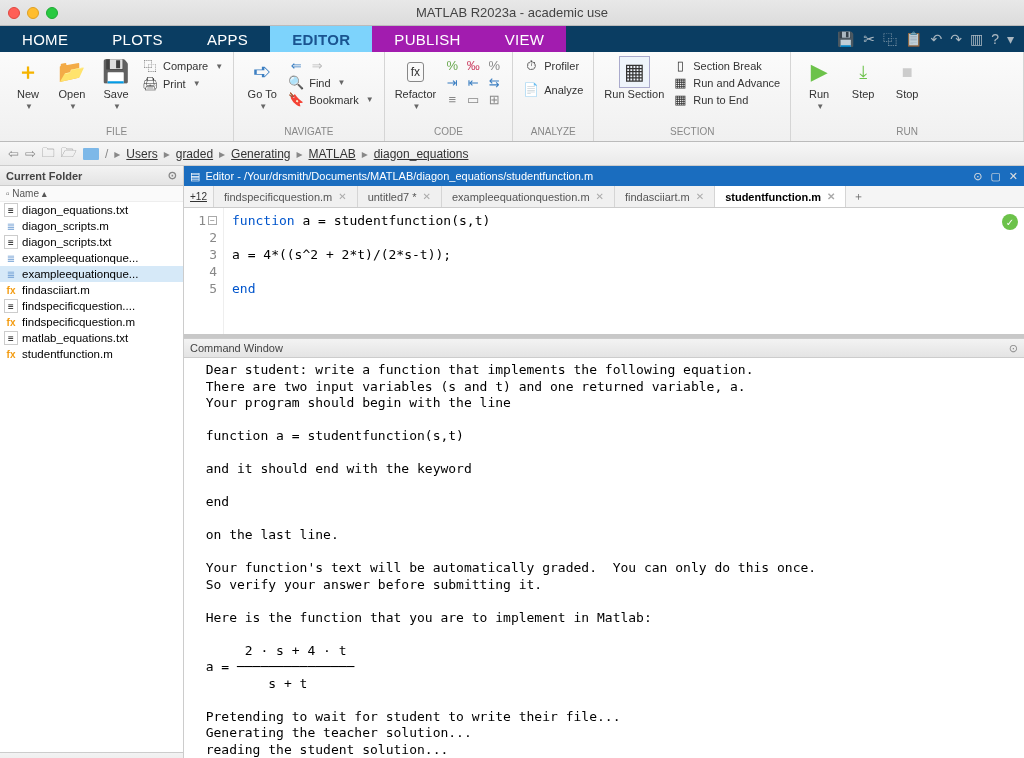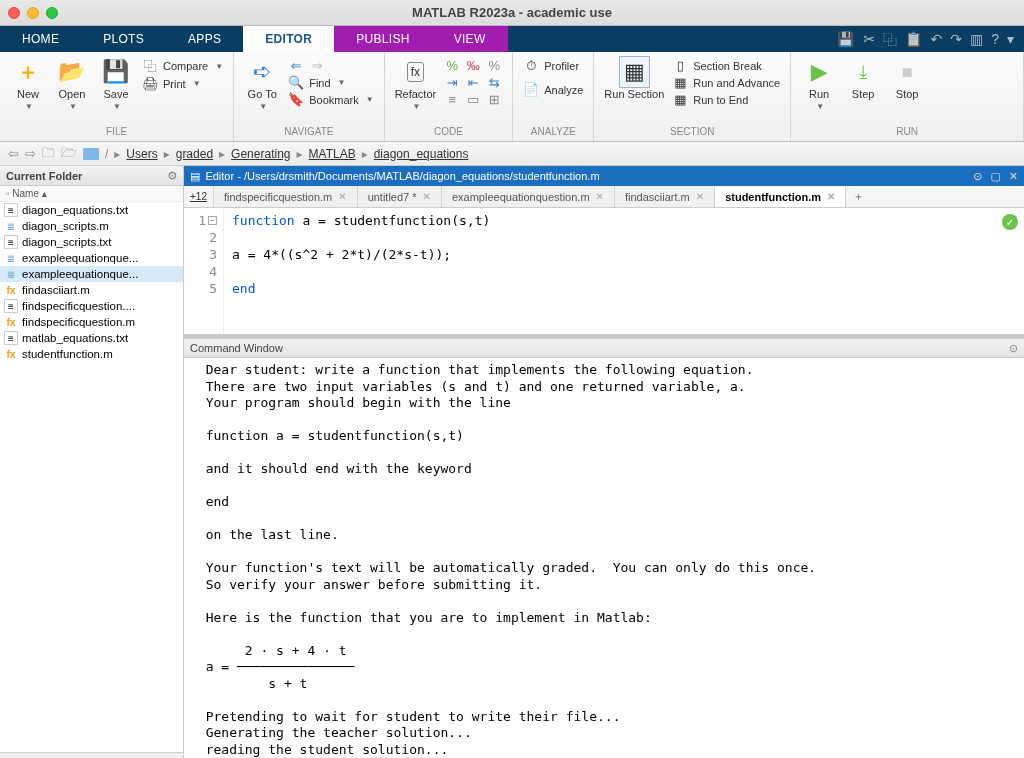--- a/index.html
+++ b/index.html
@@ -3,25 +3,25 @@
 <meta charset="utf-8">
 <style>
 * { margin:0; padding:0; box-sizing:border-box; }
 body { font-family: -apple-system, "Helvetica Neue", Arial, sans-serif; font-size:12px; background:#f0f0f0; width:1024px; height:758px; overflow:hidden; }
 .titlebar { height:26px; background:linear-gradient(#e8e8e8,#dcdcdc); border-bottom:1px solid #bbb; display:flex; align-items:center; padding:0 8px; position:relative; }
 .traffic { display:flex; gap:7px; }
 .traffic span { width:12px; height:12px; border-radius:50%; display:inline-block; }
 .tred{background:#ff5f57;border:1px solid #e04740}
 .tyel{background:#ffbd2e;border:1px solid #dfa023}
 .tgrn{background:#28c940;border:1px solid #1eaa34}
-.title { position:absolute; left:50%; transform:translateX(-50%); font-weight:bold; color:#444; font-size:13px;}
+.title { position:absolute; left:50%; transform:translateX(-50%); font-weight:normal; color:#444; font-size:13px;}
 .tabrow { height:26px; background:#0a3d62; display:flex; align-items:stretch; }
-.maintab { color:#fff; padding:0 22px; display:flex; align-items:center; font-size:12px; letter-spacing:0.3px; cursor:pointer; }
+.maintab { color:#fff; padding:0 22px; display:flex; align-items:center; font-size:15px; letter-spacing:0.3px; cursor:pointer; }
 .maintab.home { background:#0a3d62; }
-.maintab.active { background:#ffffff; color:#1a5490; font-weight:bold; }
+.maintab.active { background:#7dd3fc; color:#1a5490; font-weight:bold; }
 .maintab.sub { background:#a21caf; }
 .tabspacer { flex:1; background:#0a3d62; }
 .quickicons { display:flex; align-items:center; gap:8px; padding:0 10px; color:#e0e0e0; font-size:14px; }
 .qi { opacity:0.75; cursor:pointer; }
 .toolstrip { height:90px; background:linear-gradient(#fbfbfb,#f0f0f0); border-bottom:1px solid #bbb; display:flex; }
 .tgroup { border-right:1px solid #d5d5d5; padding:4px 10px 2px; display:flex; flex-direction:column; justify-content:space-between; }
 .tgroup-body { display:flex; align-items:flex-start; gap:8px; flex:1; padding-top:2px;}
 .tgroup-label { text-align:center; font-size:10px; color:#888; padding:2px 0; }
 .bigbtn { display:flex; flex-direction:column; align-items:center; gap:2px; cursor:pointer; min-width:36px; font-size:11px; color:#333; }
 .bigbtn .ic { font-size:22px; height:28px; display:flex; align-items:center; }
@@ -331,21 +331,21 @@
     <div class="statusbarleft">
       <span>exampleequationq...</span>
         <span>ʌ</span>
     </div>
   </div>
 
   <div class="rightpanel">
     <div class="editorhdr">
       <span class="etitle">
           <span>▤</span>
-          <span>Editor - /Users/drsmith/Documents/MATLAB/diagon_equations/studentfunction.m</span>
+          <span>Editor - /Your/drsmith/Documents/MATLAB/diagon_equations/studentfunction.m</span>
         </span>
       <span class="rico">
           <span>⊙</span>
           <span>▢</span>
           <span>✕</span>
         </span>
     </div>
     <div class="edtabs" id="edtabs">
       <div class="offsettab">+12</div>
     <div class="edtab">

